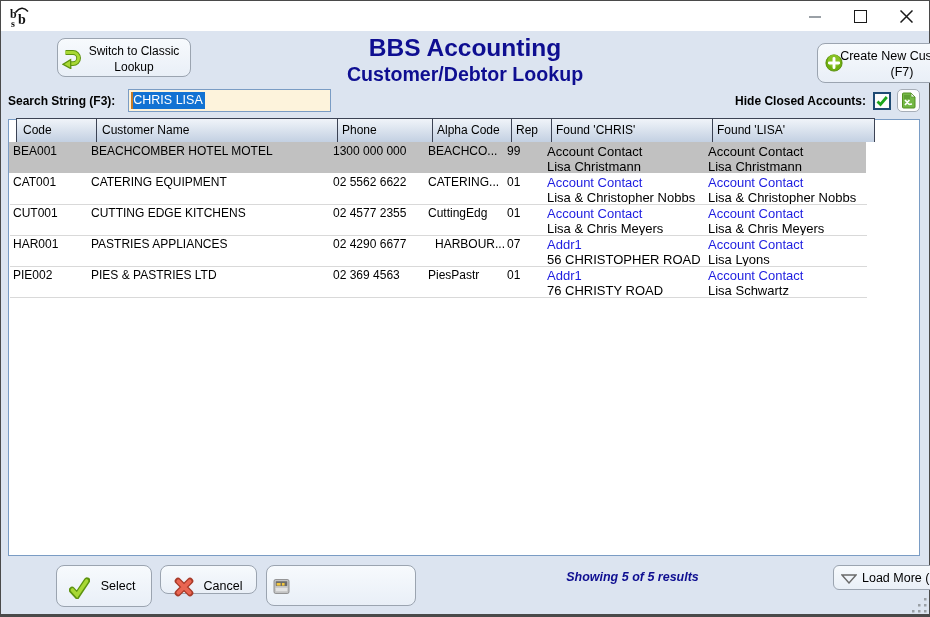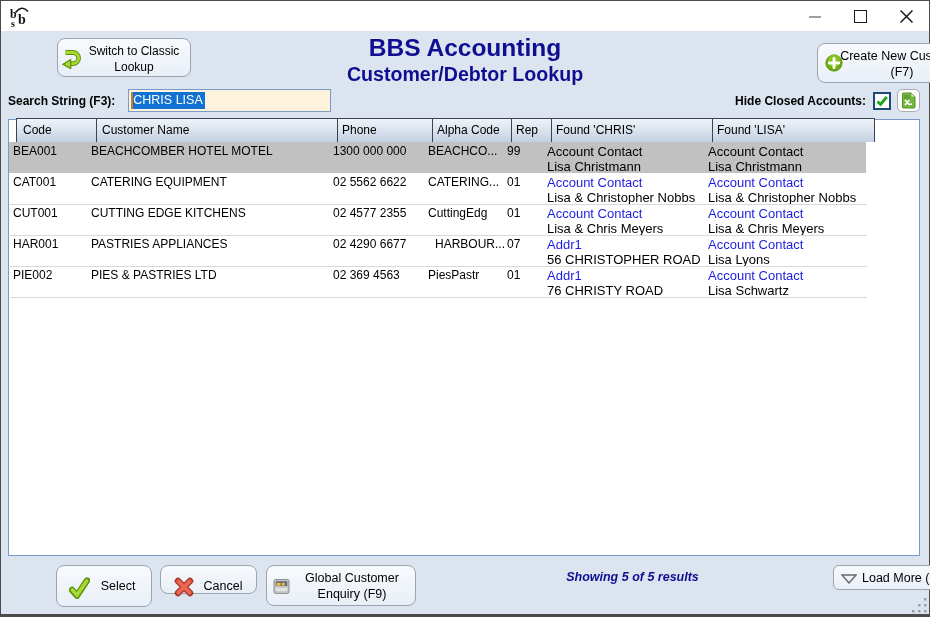--- a/index.html
+++ b/index.html
@@ -168,21 +168,20 @@
   <div style="position:absolute;left:34px;top:13px;width:56px;text-align:center;font-size:12.5px;">Cancel</div>
 </div>
 <div class="btn" style="left:219px;top:565px;width:150px;height:41px;">
   <svg style="position:absolute;left:6px;top:13px" width="17" height="15" viewBox="0 0 18 17">
     <rect x="0.5" y="0.5" width="17" height="16" rx="2" fill="#c3c3c3" stroke="#858585"></rect>
     <rect x="2.5" y="2.5" width="13" height="5.5" rx="0.5" fill="#6b6b6b"></rect>
     <rect x="3.5" y="4.5" width="4.5" height="3" fill="#f3c73e"></rect>
     <rect x="9.5" y="4.5" width="3" height="3" fill="#f3c73e"></rect>
     <rect x="2.5" y="10" width="13" height="4" rx="0.5" fill="#e3e3e3"></rect>
   </svg>
-  <div style="position:absolute;left:28px;top:4px;width:114px;text-align:center;font-size:12.5px;line-height:16px;">Global Customer Enquiry (F9)</div>
 </div>
 <div class="navy" style="position:absolute;left:500px;top:570px;width:265px;text-align:center;font-size:12.5px;font-weight:bold;font-style:italic;">Showing 5 of 5 results</div>
 
 <div class="btn" style="left:786px;top:565px;width:116px;height:25px;border-radius:6px;">
   <svg style="position:absolute;left:7px;top:8px" width="16" height="10" viewBox="0 0 16 10">
     <polygon points="1,1 15,1 8,9" fill="none" stroke="#6a6a6a" stroke-width="1.4"></polygon>
   </svg>
   <div style="position:absolute;left:28px;top:5px;font-size:12.5px;white-space:nowrap;">Load More (F5)</div>
 </div>
 <div class="btn" style="left:903px;top:565px;width:18px;height:25px;border-radius:6px;">

